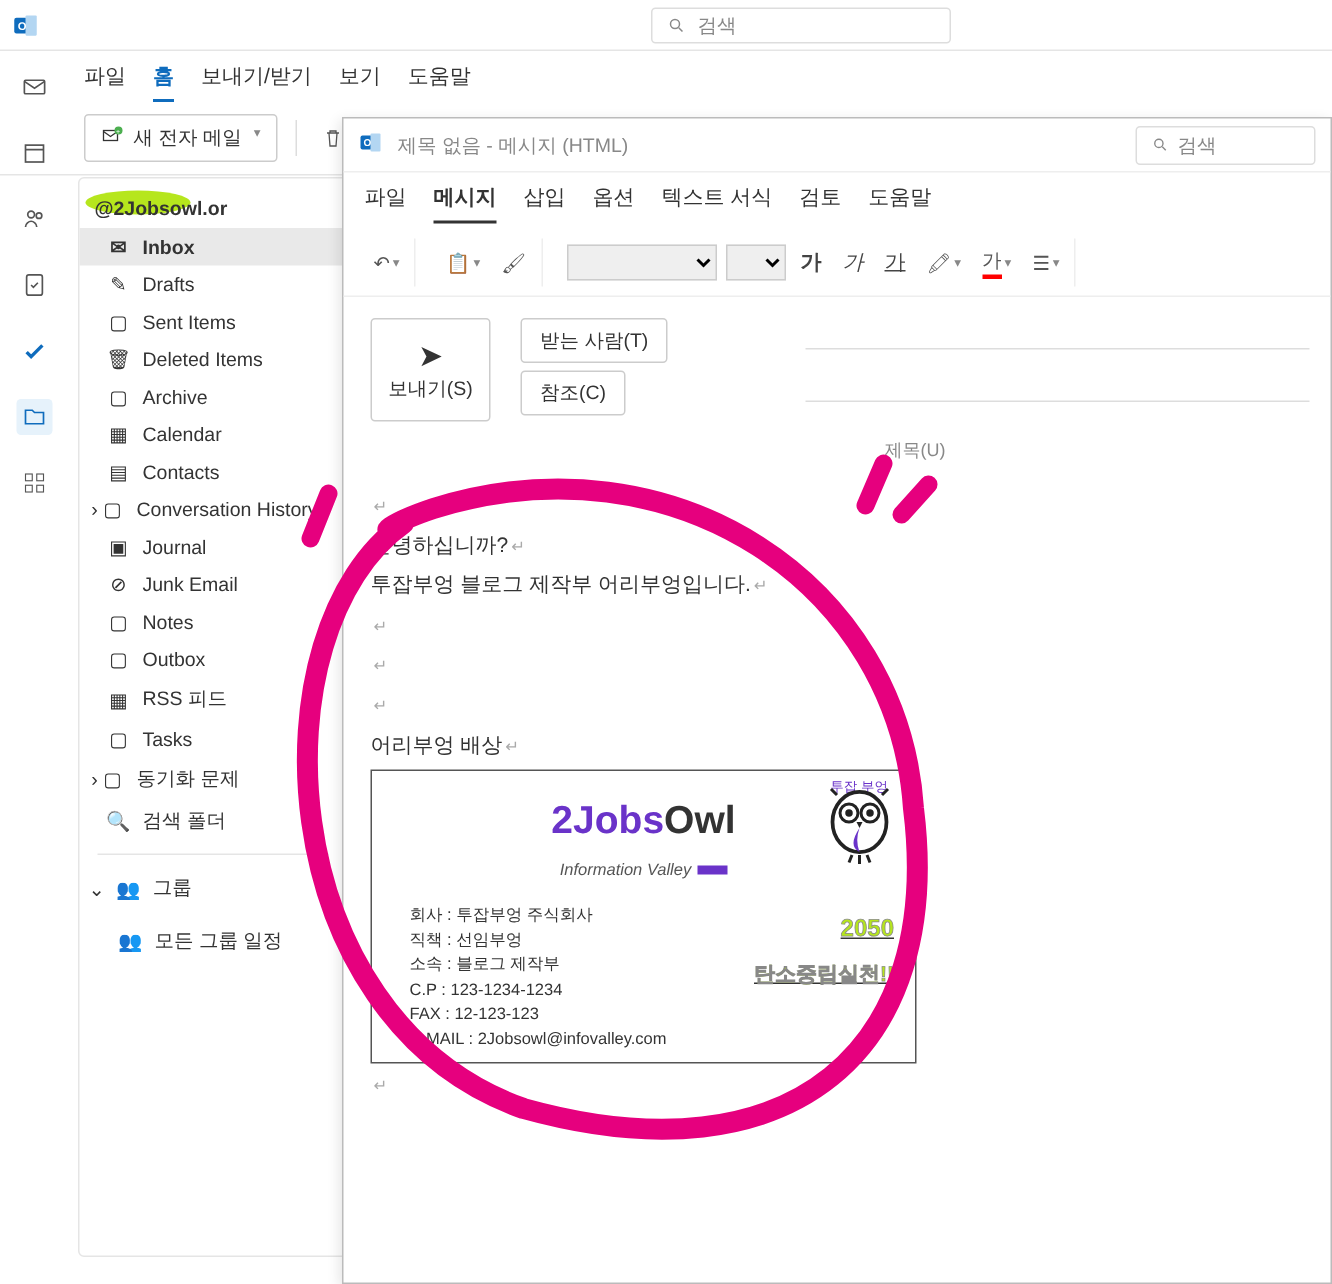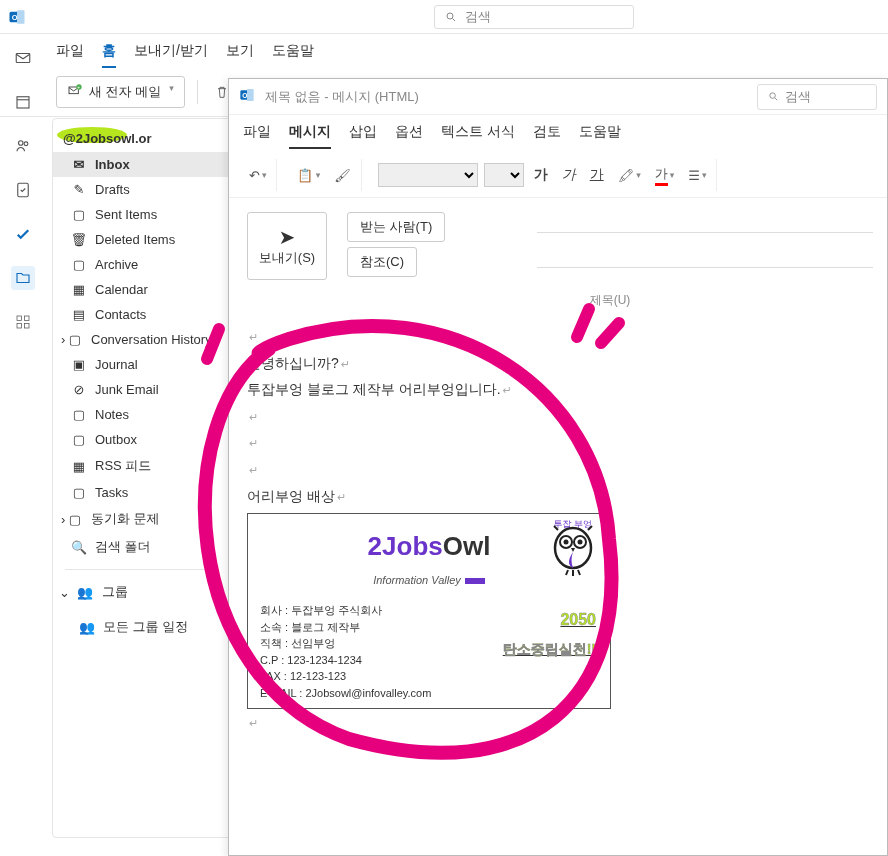--- a/index.html
+++ b/index.html
@@ -41,21 +41,21 @@
 .compose-fields { padding: 14px 14px 0 18px; }
 .send-col { float: left; width: 80px; border: 1px solid #ccc; border-radius: 3px; text-align: center; padding: 12px 0; margin-right: 10px; cursor: pointer; }
 .send-col .arrow { font-size: 20px; }
 .field-btns { margin-left: 100px; }
 .field-btn { display: inline-block; border: 1px solid #ccc; border-radius: 3px; padding: 5px 12px; margin-bottom: 8px; cursor: pointer; font-size: 13px; }
 .field-line { border-bottom: 1px solid #ddd; margin-left: 190px; margin-bottom: 14px; height: 1px; margin-top: -18px;}
 .subject-row { clear: both; padding-top: 10px; padding-left: 100px; text-align: center; }
 .subject-label { color: #888; font-size: 12px; }
 .compose-body { padding: 14px 18px; font-size: 14px; line-height: 1.9; position: relative; }
 .compose-body p::after { content: "↵"; color: #aaa; font-size: 11px; margin-left: 2px; }
-.sig-card { border: 1px solid #555; width: 364px; height: 196px; margin-top: 4px; padding: 8px 12px; position: relative; }
+.sig-card { border: 1px solid #555; width: 364px; height: 196px; margin-top: 4px; padding: 8px 25px; position: relative; }
 .sig-logo { text-align: center; font-family: cursive; font-size: 26px; color: #6a33c9; font-weight: bold; }
 .sig-logo .owl { color: #333; }
 .sig-tag { text-align:center; font-size: 11px; font-style: italic; color: #555; margin-top: -2px; }
 .sig-tag::after { content: ""; display:inline-block; width: 20px; height: 6px; background:#6a33c9; margin-left:4px; vertical-align:middle; }
 .owl-draw { position:absolute; right: 14px; top: 10px; }
 .owl-label { position:absolute; right:18px; top:2px; font-size:9px; color:#6a33c9; }
 .sig-details { font-size: 11px; line-height: 1.5; margin-top: 12px; }
 .slogan { position:absolute; right: 14px; bottom: 46px; text-align: right; text-decoration: underline; }
 .slogan .year { font-size: 16px; color: #b6e61d; font-weight: bold; -webkit-text-stroke: 0.5px #888; }
 .slogan .txt { font-size: 14px; color: #b6e61d; font-weight: bold; -webkit-text-stroke: 0.5px #888; }
@@ -327,22 +327,22 @@
         <circle cx="16" cy="18" r="2.5" fill="#222"></circle>
           <circle cx="30" cy="18" r="2.5" fill="#222"></circle>
         <path d="M21 24 L25 24 L23 28 Z" fill="#222"></path>
         <path d="M23 28 Q15 40 23 44 Q20 36 23 28" fill="#6a33c9"></path>
         <path d="M18 46 l-2 5 M23 46 l0 6 M28 46 l2 5" stroke="#222" stroke-width="2"></path>
       </svg>
       <div class="sig-logo"><span>2Jobs</span><span class="owl">Owl</span></div>
       <div class="sig-tag">Information Valley</div>
       <div class="sig-details">
         <div>회사 : 투잡부엉 주식회사</div>
+        <div>직책 : 선임부엉</div>
         <div>소속 : 블로그 제작부</div>
-        <div>직책 : 선임부엉</div>
         <div>C.P : 123-1234-1234</div>
         <div>FAX : 12-123-123</div>
         <div>E-MAIL : 2Jobsowl@infovalley.com</div>
       </div>
       <div class="slogan">
         <div class="year">2050</div>
         <div class="txt">탄소중립실천!!</div>
       </div>
     </div>
     <p></p>

